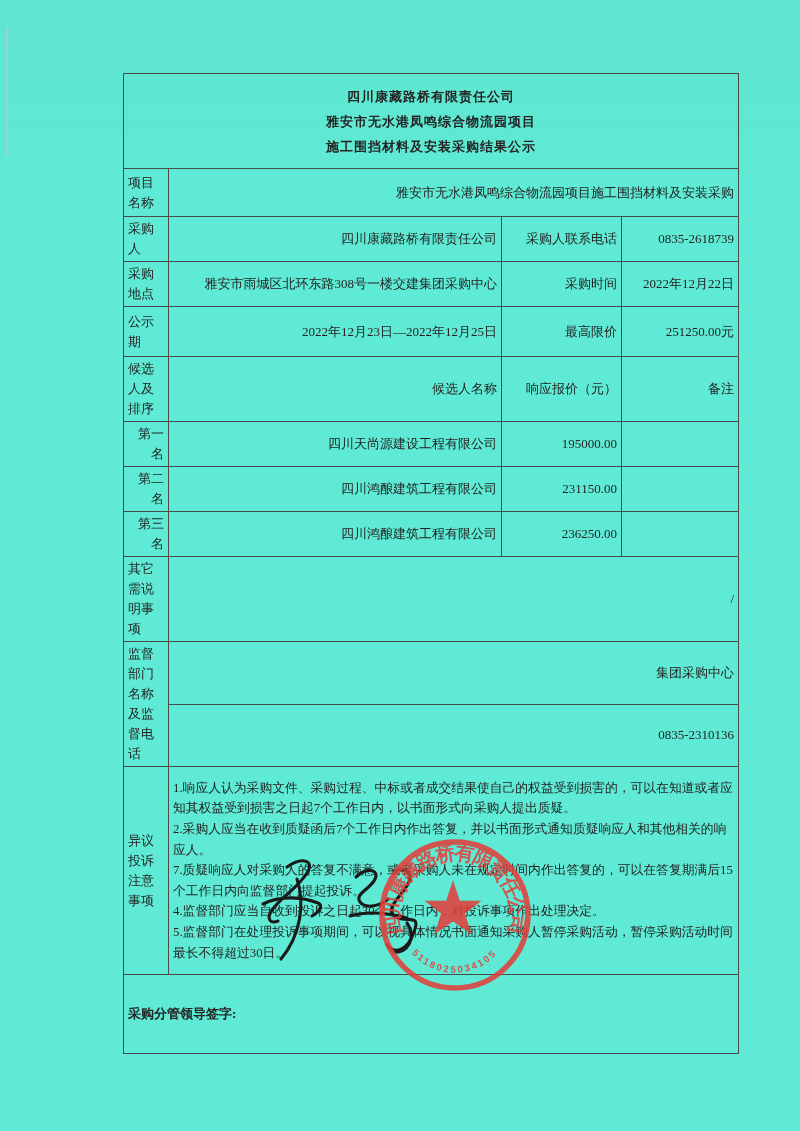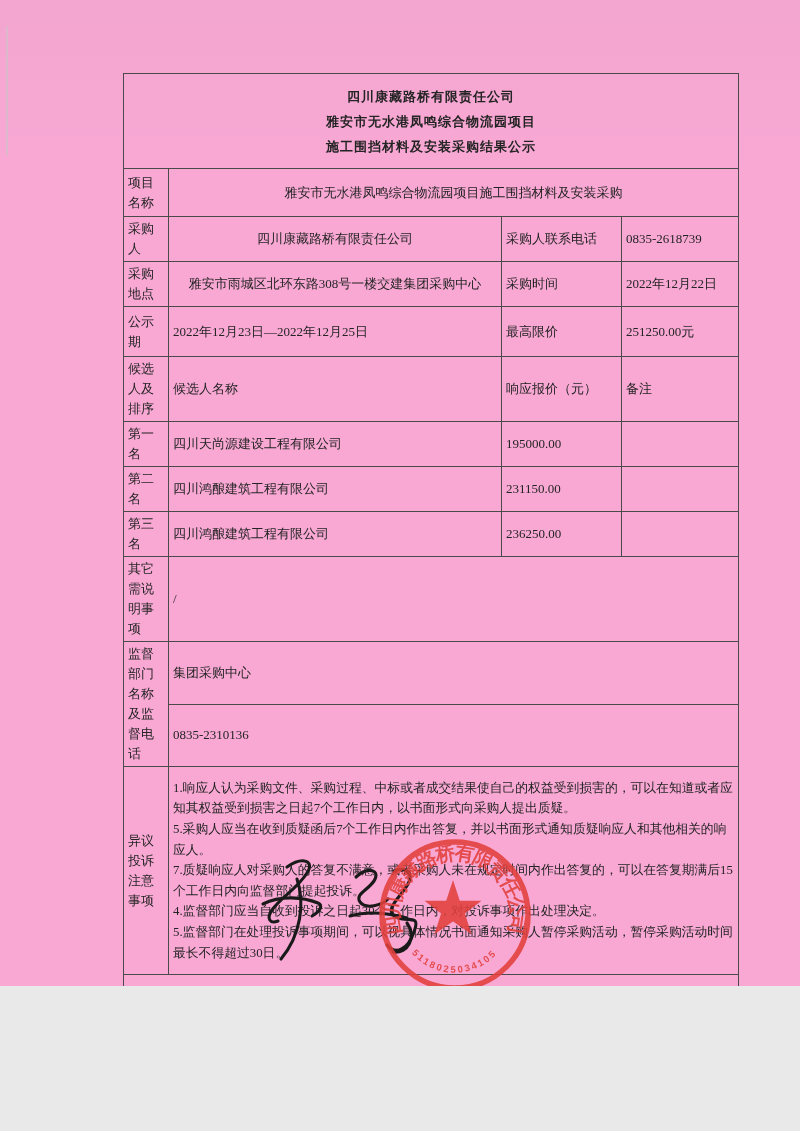--- a/index.html
+++ b/index.html
@@ -1,38 +1,38 @@
 <!DOCTYPE html>
 <html><head>
 <meta charset="utf-8">
 <style>
   html,body{margin:0;padding:0;background:#e9e9e9;}
   .page{
-    position:relative;width:800px;height:986px;margin:0 auto;
-    background:#f9a8d4;overflow:hidden;
+    position:relative;width:800px;height:1131px;margin:0 auto;
+    background:#5eead4;overflow:hidden;
     font-family:"Liberation Serif","DejaVu Serif",serif;color:#242424;
   }
   .scan-shade{position:absolute;left:0;top:0;width:100%;height:180px;
     background:linear-gradient(180deg,rgba(120,120,125,0.05),rgba(120,120,125,0));pointer-events:none;}
   .scan-line{position:absolute;left:6px;top:26px;width:2px;height:130px;background:#c6c6c8;opacity:.55;}
   .doc-table{
     position:absolute;left:123px;top:73px;width:615px;
     border-collapse:collapse;table-layout:fixed;
   }
   .doc-table td{
     border:1.4px solid #4a4a4a;font-size:13px;padding:2px 4px;
     vertical-align:middle;overflow:hidden;
   }
   .title-cell{
     text-align:center;font-family:"Liberation Sans","DejaVu Sans",sans-serif;
     font-weight:bold;font-size:17px;letter-spacing:1px;line-height:25px;padding-top:6px;
   }
   .lbl{padding:2px 1px 2px 3px;line-height:20px;}
-  .ctr{text-align:left;}
-  .left{text-align:center;padding-left:8px;}
+  .ctr{text-align:right;}
+  .left{text-align:right;padding-left:8px;}
   .objection-cell{padding:12px 10px 10px 11px;vertical-align:middle;}
   .objection-cell .obj-item{font-size:12.8px;line-height:20.6px;text-align:left;}
   .sig-cell{padding-left:6px;font-size:13.5px;font-weight:bold;}
   .overlay{position:absolute;pointer-events:none;}
   .seal-svg{opacity:.88;}
 </style>
 </head>
 <body>
 
 <div class="page">
@@ -120,21 +120,21 @@
       <td colspan="3" class="ctr">集团采购中心</td>
     </tr>
     <tr style="height:41px">
       <td colspan="3" class="ctr">0835-2310136</td>
     </tr>
 
     <tr style="height:208px">
       <td class="lbl">异议投诉注意事项</td>
       <td colspan="3" class="objection-cell">
         <div class="obj-item">1.响应人认为采购文件、采购过程、中标或者成交结果使自己的权益受到损害的，可以在知道或者应知其权益受到损害之日起7个工作日内，以书面形式向采购人提出质疑。</div>
-        <div class="obj-item">5.采购人应当在收到质疑函后7个工作日内作出答复，并以书面形式通知质疑响应人和其他相关的响应人。</div>
+        <div class="obj-item">2.采购人应当在收到质疑函后7个工作日内作出答复，并以书面形式通知质疑响应人和其他相关的响应人。</div>
         <div class="obj-item">7.质疑响应人对采购人的答复不满意，或者采购人未在规定时间内作出答复的，可以在答复期满后15个工作日内向监督部门提起投诉。</div>
         <div class="obj-item">4.监督部门应当自收到投诉之日起30个工作日内，对投诉事项作出处理决定。</div>
         <div class="obj-item">5.监督部门在处理投诉事项期间，可以视具体情况书面通知采购人暂停采购活动，暂停采购活动时间最长不得超过30日。</div>
       </td>
     </tr>
 
     <tr style="height:79px">
       <td colspan="4" class="sig-cell">
         <span>采购分管领导签字:</span>
       </td>

